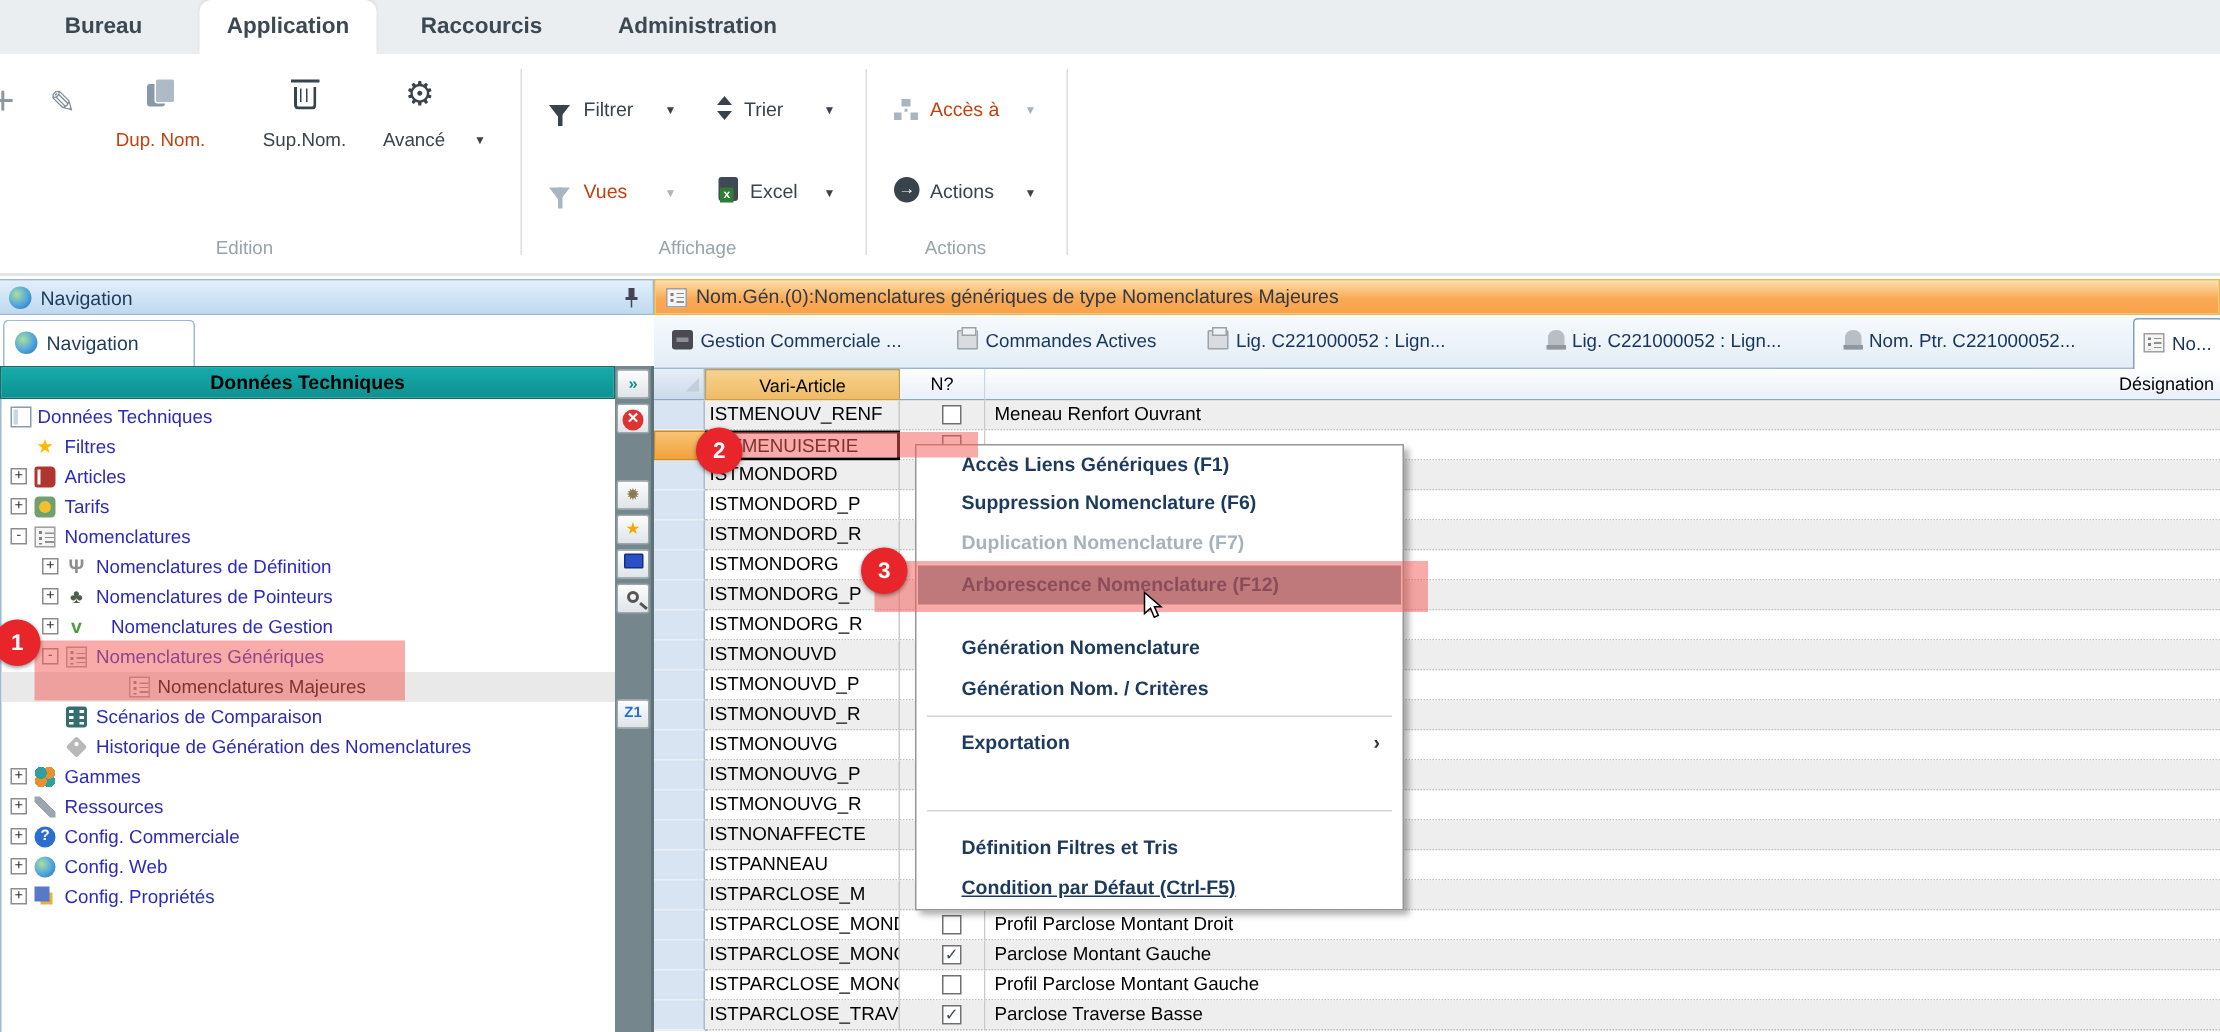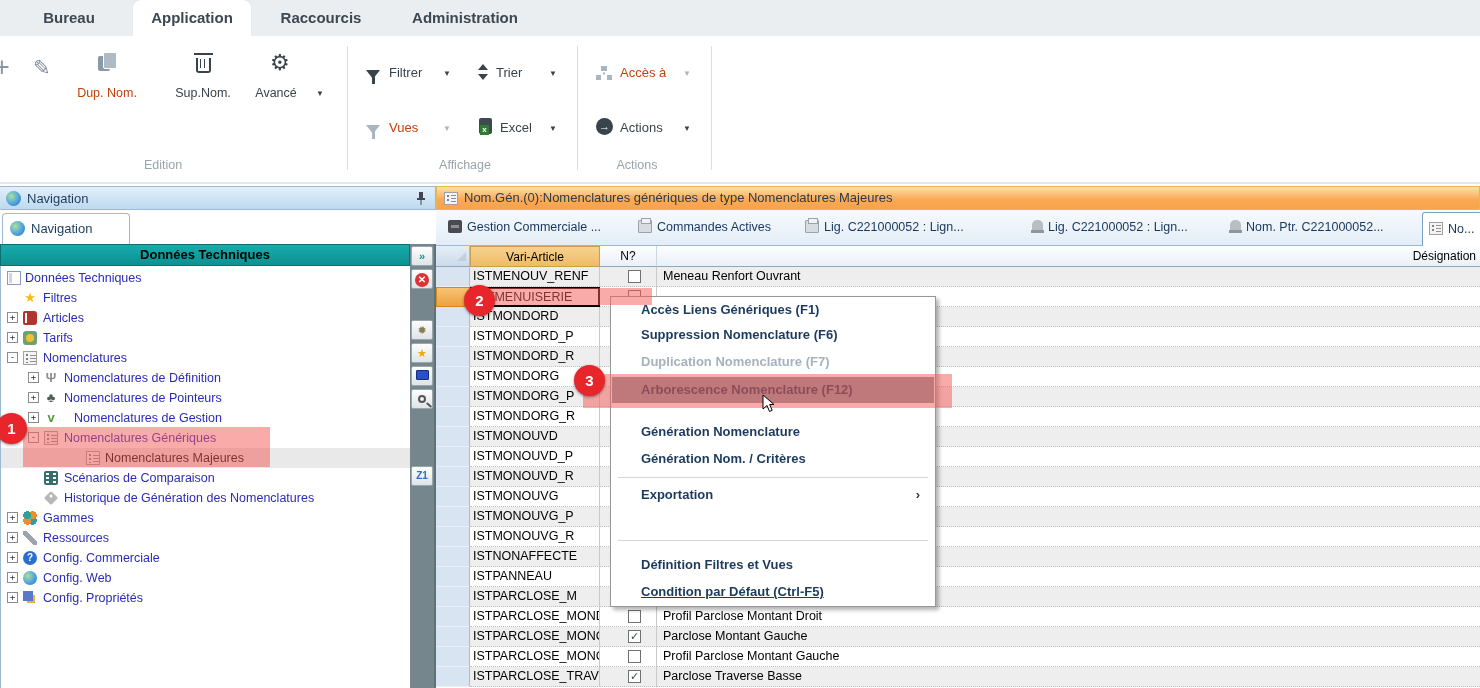--- a/index.html
+++ b/index.html
@@ -515,21 +515,21 @@
   <div id="ctxmenu" class="abs">
       <div class="mitem" style="top: 0px;"><span>Accès Liens Génériques (F1)</span></div>
       <div class="mitem" style="top: 25px;"><span>Suppression Nomenclature (F6)</span></div>
       <div class="mitem dis" style="top: 52px;"><span>Duplication Nomenclature (F7)</span></div>
       <div class="mitem hl" style="top: 80px;"><span>Arborescence Nomenclature (F12)</span></div>
       <div class="mitem" style="top: 122px;"><span>Génération Nomenclature</span></div>
       <div class="mitem" style="top: 149px;"><span>Génération Nom. / Critères</span></div>
       <div class="msep" style="top: 180px;"></div>
       <div class="mitem" style="top: 185px;"><span>Exportation</span><span class="subarrow">›</span></div>
       <div class="msep" style="top: 243px;"></div>
-      <div class="mitem" style="top: 255px;"><span>Définition Filtres et Vues</span></div>
+      <div class="mitem" style="top: 255px;"><span>Définition Filtres et Tris</span></div>
       <div class="mitem" style="top: 282px; text-decoration: underline;"><span>Condition par Défaut (Ctrl-F5)</span></div>
     </div>
 
   <div class="ann-rect" style="left:23px; top:427px; width:247px; height:40px;"></div>
   <div class="ann-rect" style="left:470px; top:288px; width:182px; height:17px;"></div>
   <div class="ann-rect" style="left:583px; top:374px; width:369px; height:34px;"></div>
   <div class="badge" style="left:-4px; top:413px;">1</div>
   <div class="badge" style="left:464px; top:285px;">2</div>
   <div class="badge" style="left:574px; top:365px;">3</div>
   <svg id="cursor" class="abs" style="left:762px; top:394px;" width="14" height="20" viewBox="0 0 14 20">

